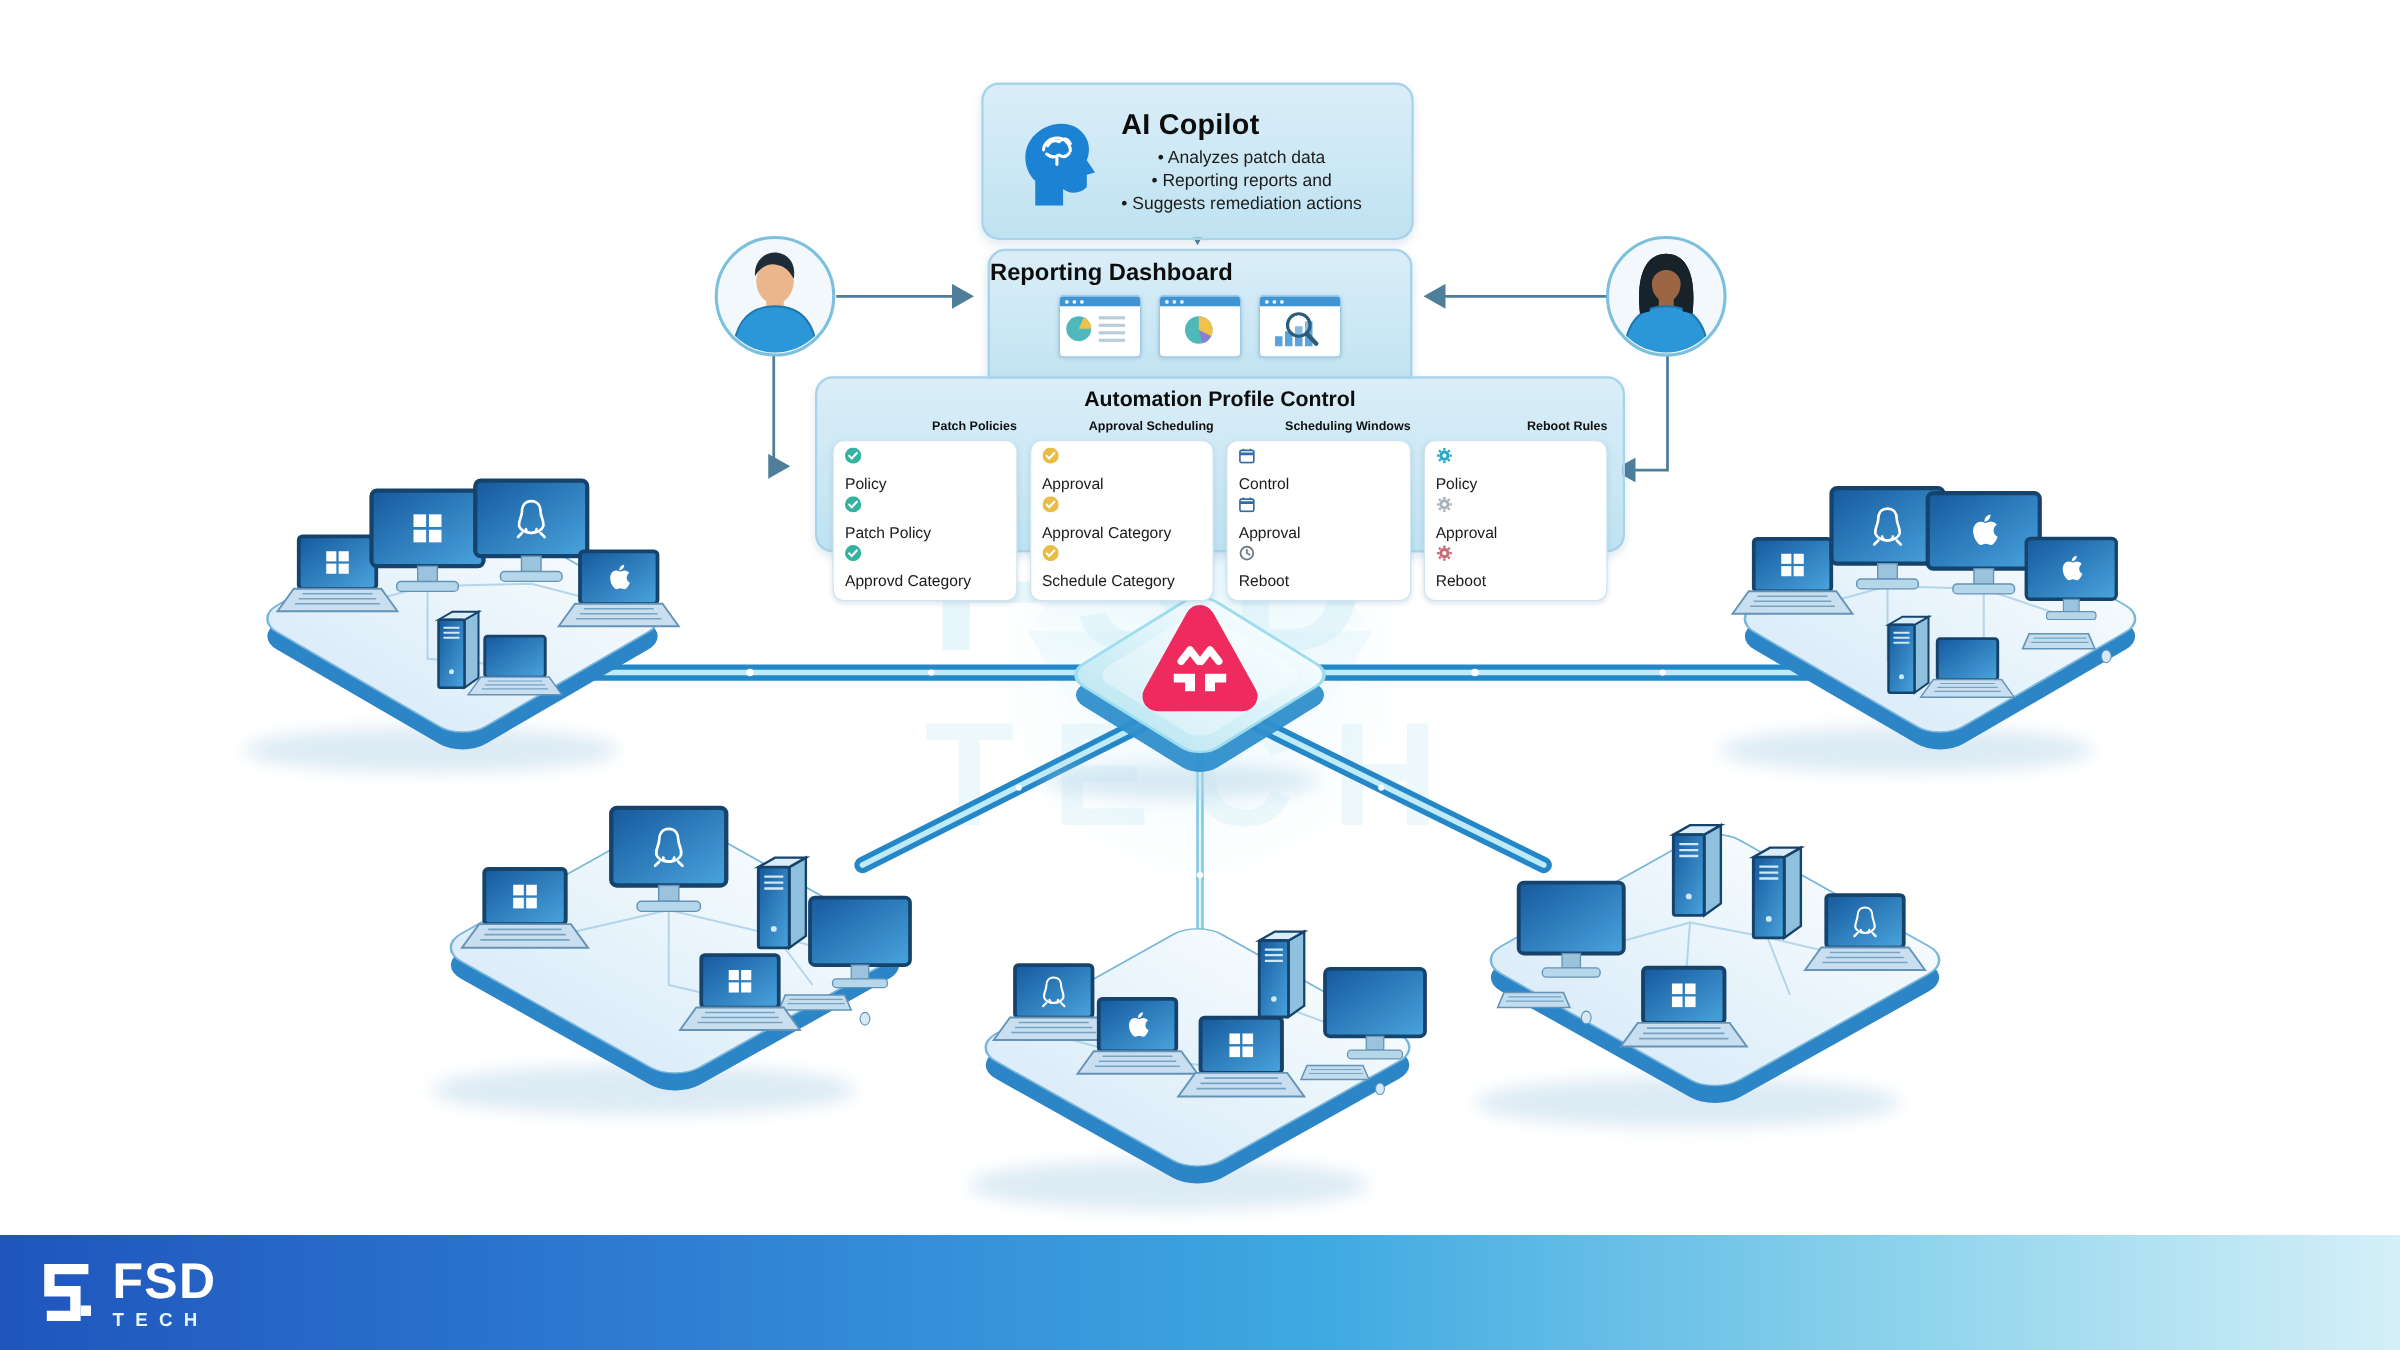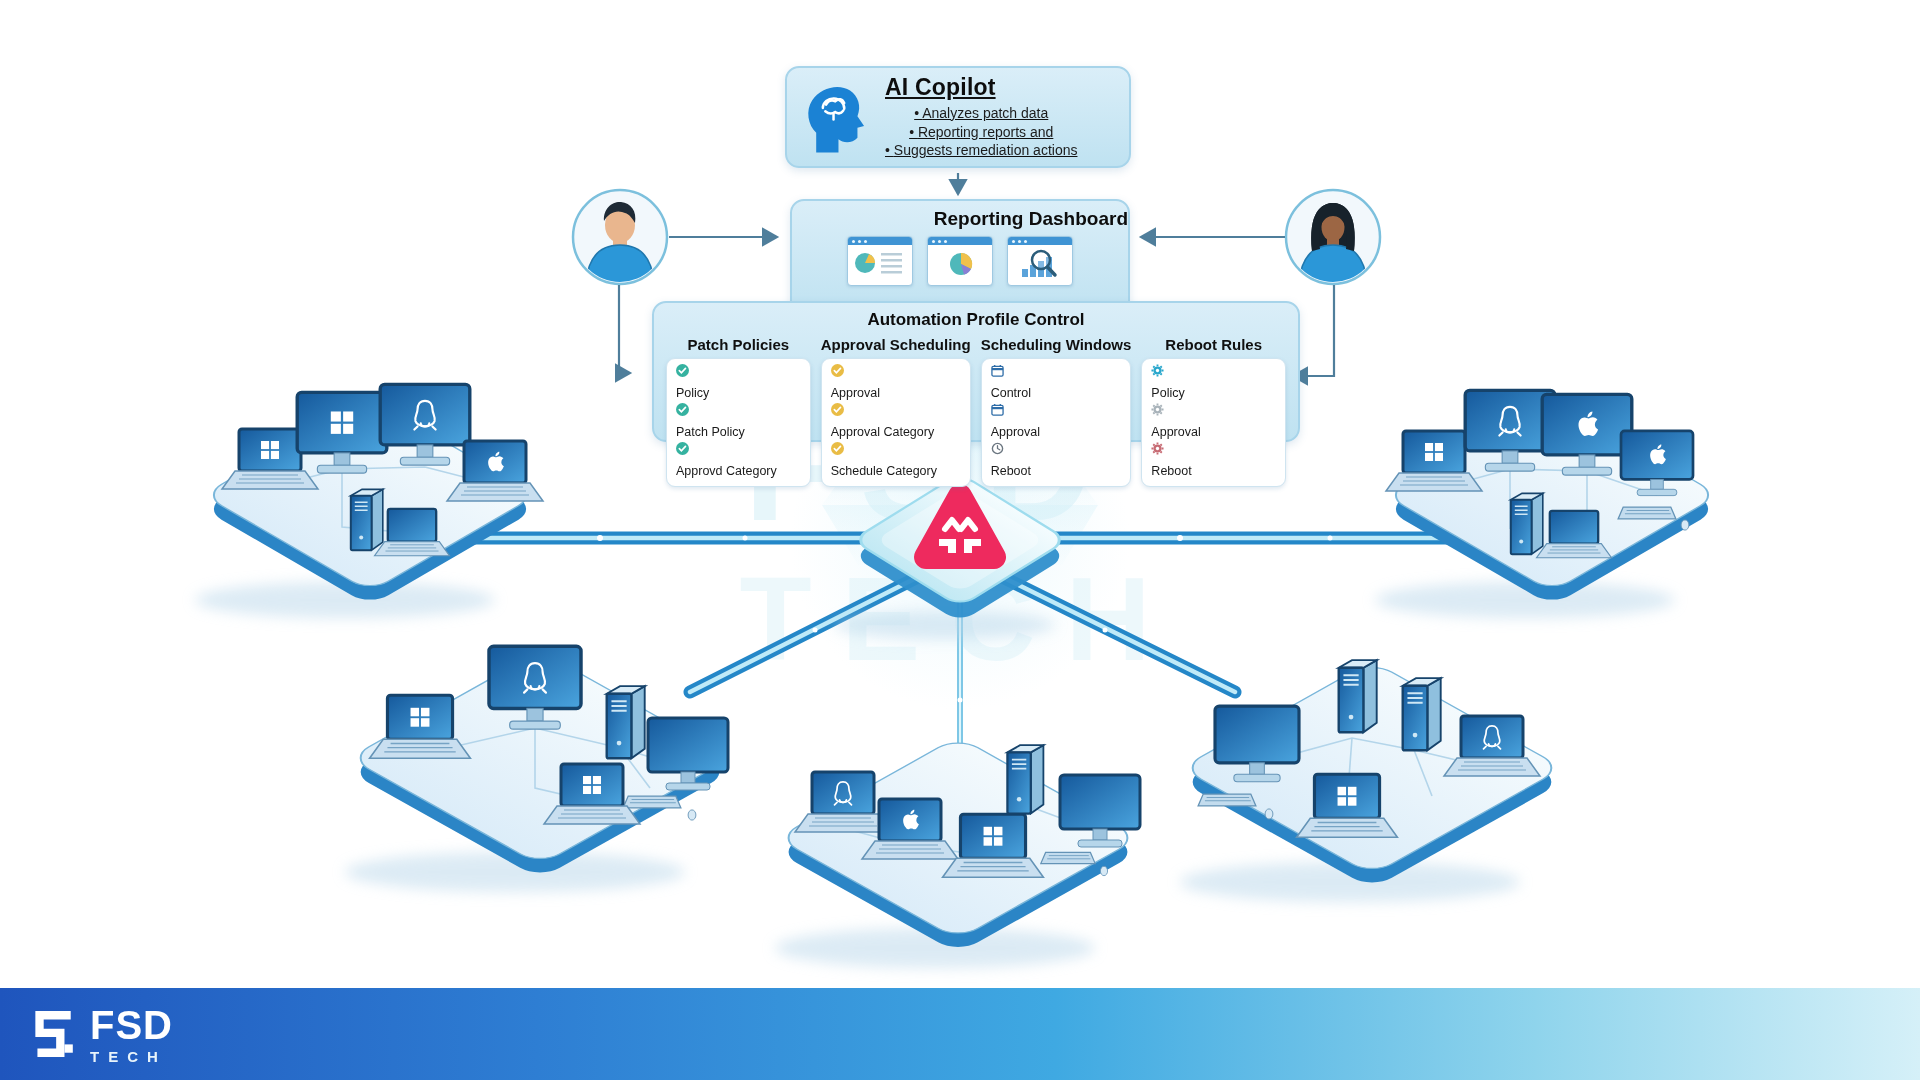--- a/index.html
+++ b/index.html
@@ -5,39 +5,39 @@
   html,body{margin:0;padding:0;background:#ffffff;}
   body{font-family:"Liberation Sans", sans-serif; color:#111;}
   #stage{position:relative;width:1920px;height:1080px;overflow:hidden;background:#ffffff;}
   #diagram-svg{position:absolute;left:0;top:0;}
 
   .box{position:absolute;background:linear-gradient(180deg,#daeef8,#bfe2f1);
        border:2px solid #a7d4ea;border-radius:14px;
        box-shadow:0 3px 8px rgba(70,130,170,.18);box-sizing:border-box;}
 
   
-  .ai-box{left:785px;top:66px;width:346px;height:102px;display:flex;align-items:center;gap:16px;padding:0 12px 0 16px;text-decoration:underline;}
+  .ai-box{left:785px;top:66px;width:346px;height:126px;display:flex;align-items:center;gap:16px;padding:0 12px 0 28px;}
   .ai-text{display:flex;flex-direction:column;}
   .ai-title{font-size:23px;font-weight:800;color:#0d0d0d;margin-bottom:3px;letter-spacing:.2px;}
   .ai-bullets{list-style:none;margin:0;padding:0;font-size:14px;color:#1b1b1b;line-height:1.34;text-align:center;}
   .ai-bullets li::before{content:"• ";color:#1b1b1b;}
 
   
-  .rd-box{left:790px;top:199px;width:340px;height:119px;text-align:right;padding-top:7px;}
+  .rd-box{left:790px;top:199px;width:340px;height:119px;text-align:left;padding-top:7px;}
   .rd-title{font-size:19px;font-weight:800;color:#0d0d0d;}
   .rd-icons{display:flex;justify-content:center;gap:14px;margin-top:6px;}
   .rd-card{width:64px;height:48px;background:#ffffff;border:1px solid #9fc9e2;border-radius:4px;overflow:hidden;box-shadow:0 1px 3px rgba(70,130,170,.25);}
   .rd-bar{height:8px;background:#3f94d4;display:flex;align-items:center;gap:3px;padding-left:4px;}
   .rd-bar span{width:3px;height:3px;border-radius:50%;background:#eaf6fd;display:block;}
 
   
   .apc-box{left:652px;top:301px;width:648px;height:141px;padding-top:7px;}
   .apc-title{text-align:center;font-size:17px;font-weight:800;color:#0d0d0d;}
   .apc-cols{display:grid;grid-template-columns:repeat(4,1fr);gap:10px;padding:3px 12px 0;}
-  .apc-head{text-align:center;font-size:15px;font-weight:bold;color:#101010;margin:3px 0 5px;white-space:nowrap;}
+  .apc-head{text-align:right;font-size:10px;font-weight:bold;color:#101010;margin:3px 0 5px;white-space:nowrap;}
   .apc-card{background:#ffffff;border:1px solid #cfe4f0;border-radius:9px;padding:5px 9px;
             box-shadow:0 2px 4px rgba(80,130,170,.18);font-size:12.5px;}
   .apc-item{display:flex;gap:6px;line-height:1.6;color:#1a1a1a;white-space:nowrap;flex-direction:column;}
   .apc-item svg{flex:0 0 auto;}
 
   
   .footer{position:absolute;left:0;top:988px;width:1920px;height:92px;
           background:linear-gradient(90deg,#1f55bd 0%,#2e7ed3 28%,#3fa9e2 55%,#8fd4ec 80%,#d5f0f8 100%);
           display:flex;align-items:center;}
   .brand{display:flex;align-items:center;gap:12px;margin-left:26px;}

